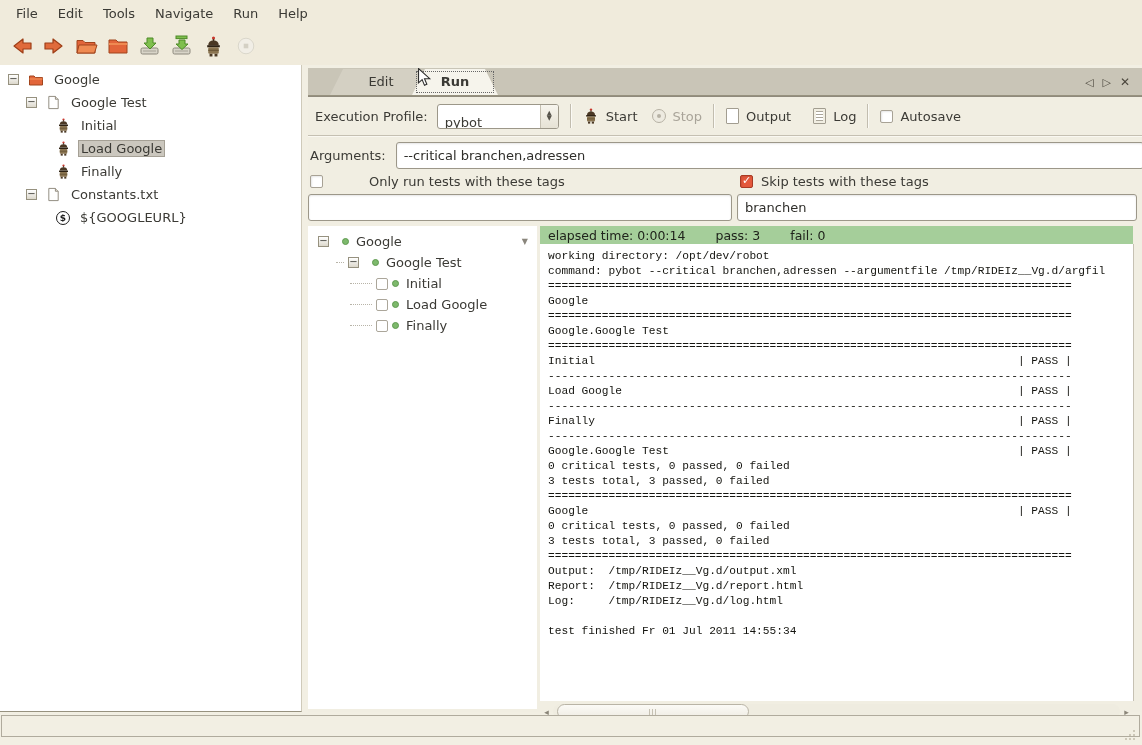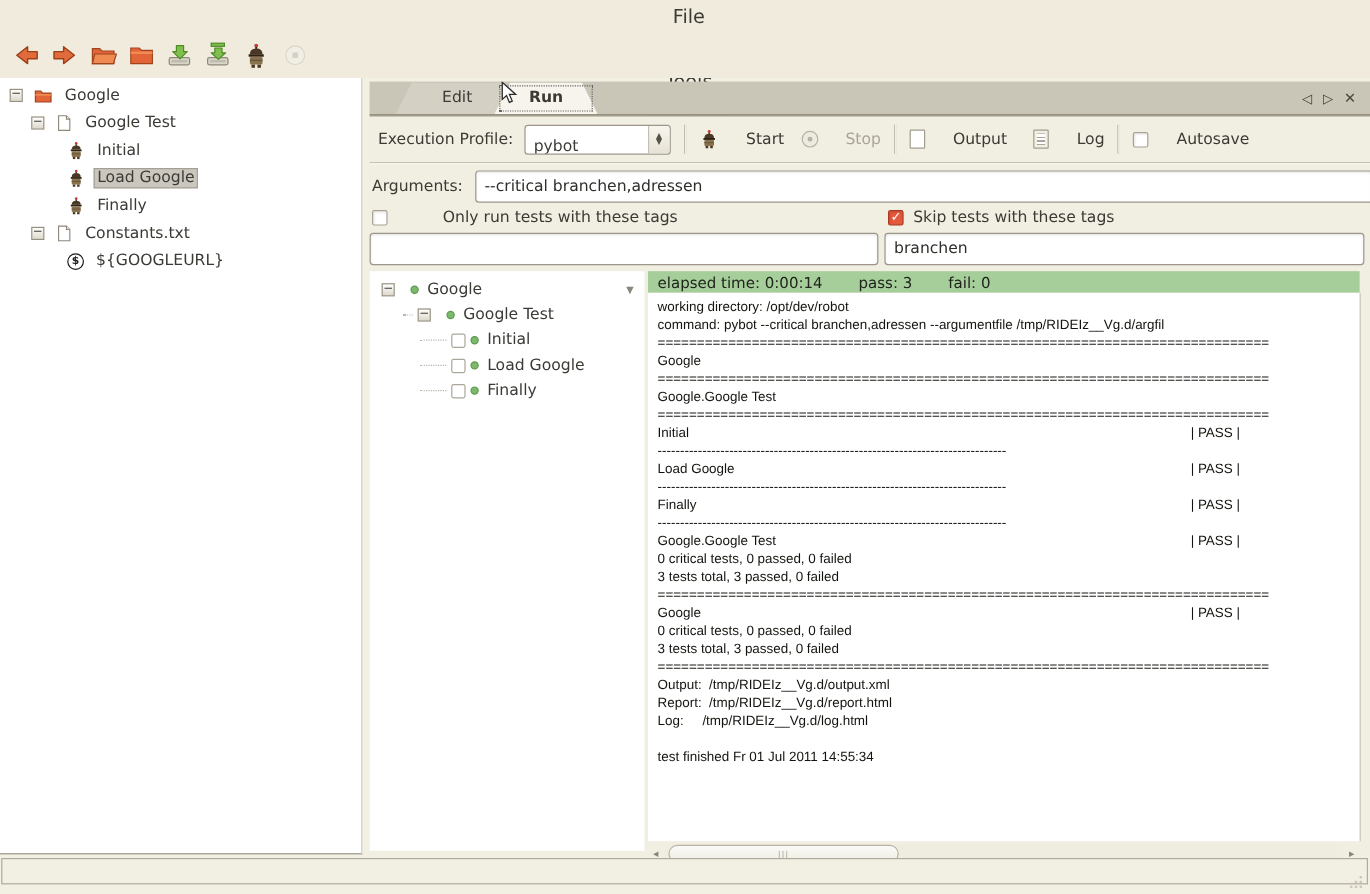--- a/index.html
+++ b/index.html
@@ -1,20 +1,20 @@
 <!DOCTYPE html>
 <html><head>
 <meta charset="utf-8">
 <style>
   html,body{margin:0;padding:0;}
   body{background:#F2EFE3;font-family:"DejaVu Sans","Liberation Sans",sans-serif;color:#3B3A35;}
   #app{position:relative;width:1142px;height:745px;overflow:hidden;background:#F2EFE3;}
 
   
-  .menubar{position:absolute;left:0;top:0;width:1142px;height:27px;background:#F0EBDC;display:flex;align-items:center;padding-left:6px;box-sizing:border-box;font-size:16px;flex-direction:column;}
+  .menubar{position:absolute;left:0;top:0;width:1142px;height:27px;background:#F0EBDC;display:flex;align-items:center;padding-left:6px;box-sizing:border-box;font-size:13px;}
   .menu-item{padding:4px 10px;cursor:default;}
 
   
   .toolbar{position:absolute;left:0;top:27px;width:1142px;height:38px;background:#F0EBDC;display:flex;align-items:center;gap:5px;padding-left:8px;box-sizing:border-box;}
   .tbtn{width:27px;height:27px;display:flex;align-items:center;justify-content:center;}
 
   
   .left-panel{position:absolute;left:0;top:65px;width:302px;height:647px;background:#fff;border-right:1px solid #CFCABA;border-bottom:1px solid #97927F;box-sizing:border-box;padding-top:3px;}
   .ptrow{height:23px;display:flex;align-items:center;font-size:13px;white-space:nowrap;}
   .lvl0{padding-left:8px}.lvl1{padding-left:26px}.lvl2{padding-left:56px}
@@ -44,21 +44,21 @@
   .runpanel{position:absolute;left:308px;top:96px;width:834px;height:616px;background:#F1EEE2;border-top:1px solid #8F8A7C;box-sizing:border-box;}
   .row-profile{position:absolute;left:0;top:0;width:834px;height:38px;display:flex;align-items:center;font-size:13px;}
   .row-profile>*{flex:none;}
   .lab-profile{margin-left:7px;}
   .combo{width:122px;height:25px;background:#fff;border:1px solid #9C9789;border-radius:3px;display:flex;align-items:center;box-sizing:border-box;margin-left:9px;overflow:hidden;}
   .combo-value{flex:1;padding-left:7px;margin-top:12px;}
   .combo-spin{width:17px;height:100%;border-left:1px solid #C4BFB1;background:linear-gradient(#F7F5EE,#E6E2D5);display:flex;flex-direction:column;align-items:center;justify-content:center;color:#55524A;font-size:6.5px;line-height:5.5px;}
   .combo-spin::before{content:"▲";}
   .combo-spin::after{content:"▼";}
   .vsep{width:1px;height:24px;background:#C2BDAF;border-right:1px solid #FBFAF5;margin:0 11px;}
-  .toolbtn{display:flex;align-items:center;gap:23px;}
+  .toolbtn{display:flex;align-items:center;gap:7px;}
   .grp{margin-left:14px;}
   .disabled{color:#A9A499;}
   .stop-icon{width:14px;height:14px;border-radius:50%;border:1px solid #B6B1A4;background:#EDEAE0;position:relative;box-sizing:border-box;}
   .stop-icon::after{content:"";position:absolute;left:4px;top:4px;width:4px;height:4px;background:#B6B1A4;border-radius:50%;}
   .page-icon{width:13px;height:16px;background:#fff;border:1px solid #A29D90;border-radius:1px;box-sizing:border-box;}
   .log-icon{background:repeating-linear-gradient(#fff 0 2px,#ABA69A 2px 3px);background-clip:content-box;padding:2px;}
   .cb{width:13px;height:13px;background:#fff;border:1px solid #A8A295;border-radius:2px;box-shadow:inset 1px 1px 2px rgba(0,0,0,0.10);flex:none;box-sizing:border-box;position:relative;}
   .cb.checked{background:#E4583C;border-color:#A83A24;}
   .cb.checked::after{content:"✓";position:absolute;left:1px;top:-2px;color:#fff;font-size:11px;font-weight:bold;}
   .hr-groove{position:absolute;left:0;top:38px;width:834px;height:2px;border-top:1px solid #C5C0B2;border-bottom:1px solid #FAF8F1;box-sizing:border-box;}
@@ -82,21 +82,21 @@
   .tt2 .stub{width:22px;}
   .tt1 .stub{width:8px;}
   .dot{width:7px;height:7px;border-radius:50%;background:#7DB96C;border:1px solid #5E9A4F;margin:0 7px 0 4px;flex:none;box-sizing:border-box;}
   .ttcb{width:12px;height:12px;border:1px solid #ABA69A;border-radius:2px;background:#fff;flex:none;box-sizing:border-box;}
   .tt-dd{position:absolute;right:9px;top:6px;color:#8A867C;font-size:8px;}
   .tt-dd::after{content:"▼";}
 
   
   .console-status{position:absolute;left:232px;top:129px;width:593px;height:18px;background:#A5CE9A;display:flex;align-items:center;font-size:12.5px;color:#20241C;box-sizing:border-box;padding-left:8px;gap:30px;white-space:nowrap;}
   .console-body{position:absolute;left:232px;top:147px;width:594px;height:457px;background:#fff;border-right:1px solid #C6C1B3;box-sizing:border-box;overflow:hidden;padding:5px 0 0 8px;}
-  .console-text{width:78ch;font-family:Liberation Sans, sans-serif;font-size:11.2px;line-height:15px;color:#14140F;}
+  .console-text{width:78ch;font-family:Liberation Mono, monospace;font-size:11.2px;line-height:15px;color:#14140F;}
   .cline{display:flex;justify-content:space-between;white-space:pre;height:15px;}
 
   
   .hscroll{position:absolute;left:232px;top:606px;width:593px;height:17px;display:flex;align-items:center;}
   .hs-arrow{width:13px;height:15px;color:#8A8578;font-size:9px;display:flex;align-items:center;justify-content:center;flex:none;}
   .hs-left::after{content:"◂";}
   .hs-right::after{content:"▸";}
   .hs-track{flex:1;height:15px;position:relative;background:#EFECE0;border-radius:8px;}
   .hs-thumb{position:absolute;left:4px;top:0;width:192px;height:15px;background:linear-gradient(#FBFAF6,#EFECE3);border:1px solid #B9B4A6;border-radius:8px;box-sizing:border-box;}
   .hs-grip{position:absolute;left:94px;top:4px;width:1px;height:7px;background:#C6C1B3;box-shadow:3px 0 0 #C6C1B3,-3px 0 0 #C6C1B3;}

